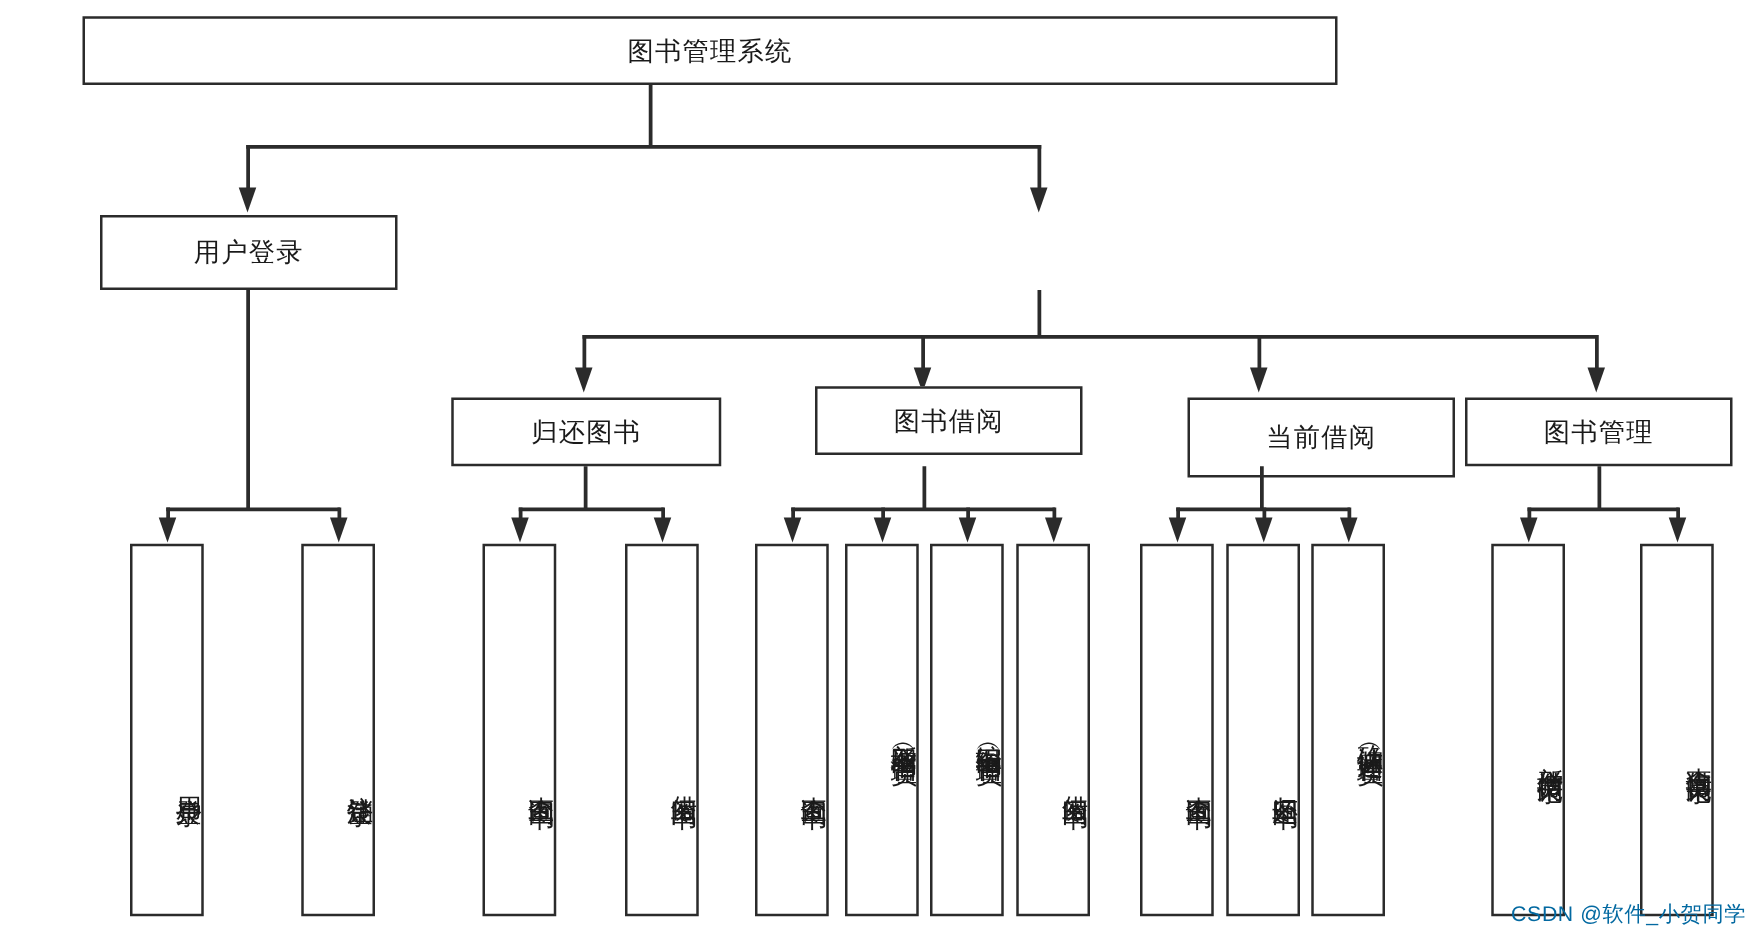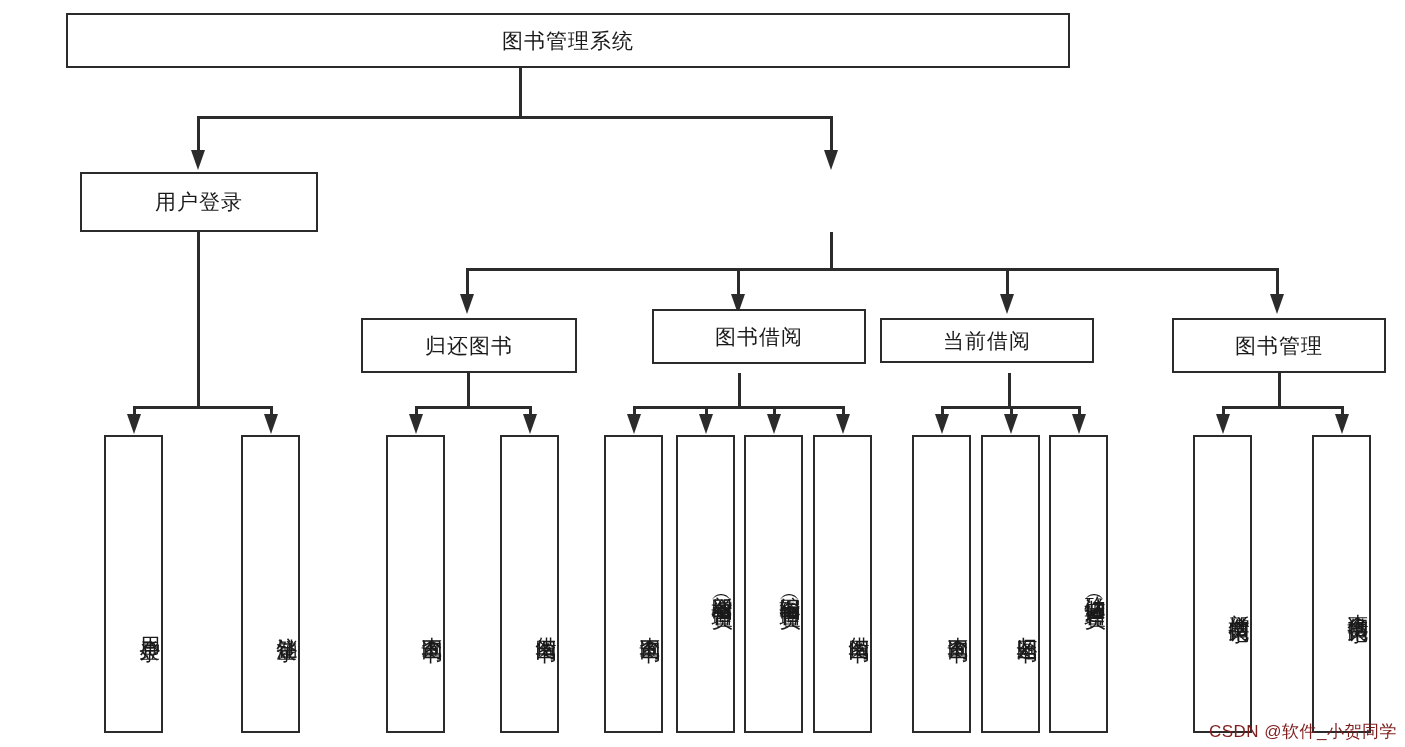--- a/index.html
+++ b/index.html
@@ -62,21 +62,21 @@
     height: 0;
     border-left: 7px solid transparent;
     border-right: 7px solid transparent;
     border-top: 20px solid #2b2b2b;
   }
   #watermark {
     position: absolute;
     right: 8px;
     bottom: 4px;
     font-size: 17px;
-    color: #7f1d1d;
+    color: #0369a1;
     white-space: nowrap;
     letter-spacing: 0.5px;
   }
 </style>
 </head>
 <body>
 
 <div id="canvas">
 
   <div class="node horiz" style="left:18px; top:13px; width:1004px; height:55px;margin-left:48px;">
@@ -119,21 +119,21 @@
 
   <div class="vline" style="left:1276px; top:268px; height:28px;"></div>
   <div class="arrow" style="left:1270px; top:294px;"></div>
 
   <div class="node horiz" style="left:361px; top:318px; width:216px; height:55px;">
     <span>归还图书</span>
   </div>
   <div class="node horiz" style="left:632px; top:309px; width:214px; height:55px;margin-left:20px;">
     <span>图书借阅</span>
   </div>
-  <div class="node horiz" style="left:880px; top:318px; width:214px; height:45px;text-align:right;">
+  <div class="node horiz" style="left:950px; top:318px; width:214px; height:64px;text-align:right;">
     <span>当前借阅</span>
   </div>
   <div class="node horiz" style="left:1172px; top:318px; width:214px; height:55px;">
     <span>图书管理</span>
   </div>
 
   <div class="vline" style="left:467px; top:373px; height:35px;"></div>
   <div class="hline" style="left:415px; top:406px; width:116px;"></div>
   <div class="vline" style="left:415px; top:406px; height:12px;"></div>
   <div class="arrow" style="left:409px; top:414px;"></div>

